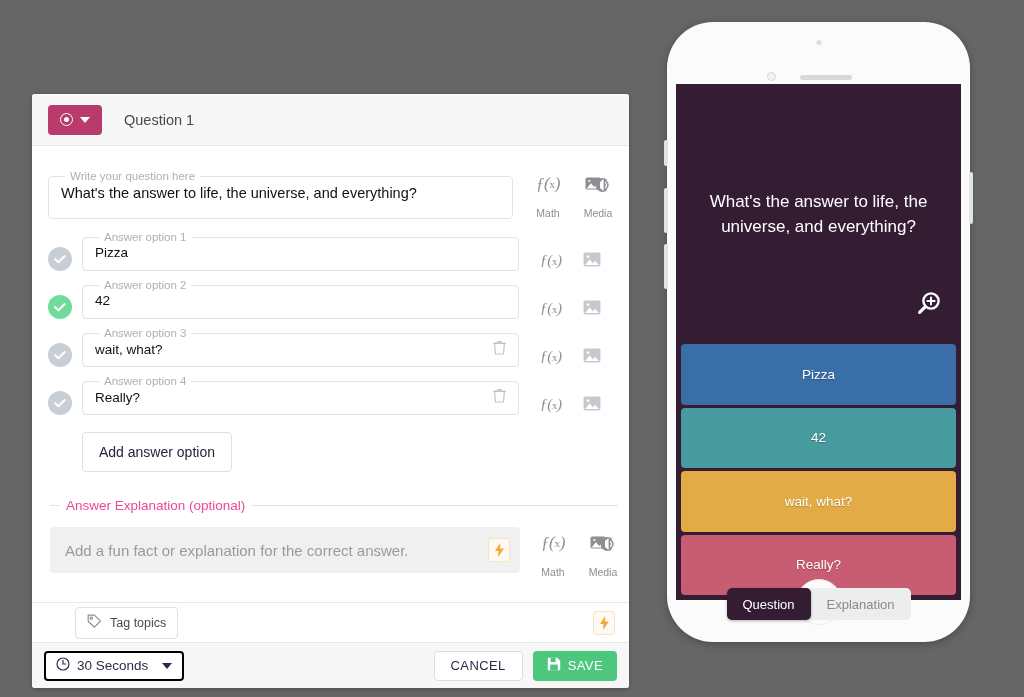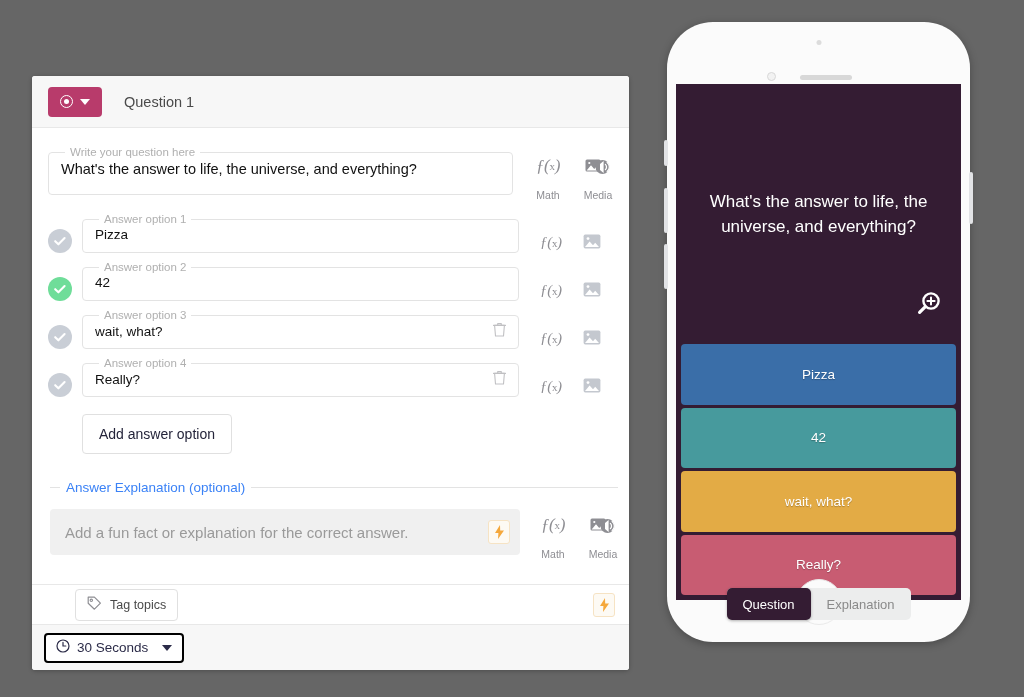--- a/index.html
+++ b/index.html
@@ -7,21 +7,21 @@
   body {
     width:1024px; height:697px;
     background:#666666;
     font-family:"Liberation Sans", sans-serif;
     overflow:hidden;
     position:relative;
   }
 
   
   #editor-card{
-    position:absolute; left:32px; top:76px;
+    position:absolute; left:32px; top:94px;
     width:597px; height:594px;
     background:#ffffff;
     border-radius:3px;
     box-shadow:0 1px 4px rgba(0,0,0,.25);
     display:flex; flex-direction:column;
     overflow:hidden;
   }
 
   
   .card-header{
@@ -84,21 +84,21 @@
   .fs .val{
     font-size:14.5px;
     color:#111;
     padding-bottom:12px;
     padding-top:1px;
     line-height:18px;
     white-space:nowrap;
   }
 
   
-  .question-row{ display:flex; align-items:flex-start; }
+  .question-row{ display:flex; align-items:flex-end; }
   #question-field{ width:470px; height:49px; }
   #question-field .val{ padding-top:2px; }
 
   .tool-col{
     display:flex; gap:20px;
     margin-left:20px;
     padding-top:10px;
   }
   .tool{
     width:30px;
@@ -162,21 +162,21 @@
     display:inline-block;
   }
 
   
   #explanation-fs{
     margin-top:26px;
     border:0; border-top:1px solid #e3e3e3;
     padding:0;
   }
   #explanation-fs > legend{
-    font-size:13.5px; color:#3b82f6; padding:0 6px; margin-left:10px;
+    font-size:13.5px; color:#ec4899; padding:0 6px; margin-left:10px;
   }
   .expl-row{ display:flex; align-items:flex-start; margin-top:14px; }
   #explanation-input{
     width:470px; height:46px;
     background:#f0f0f0;
     border-radius:4px;
     display:flex; align-items:center; justify-content:space-between;
     padding:0 10px 0 15px;
     cursor:text;
   }
@@ -543,20 +543,33 @@
     <div id="timer-select">
       <span>
         <svg width="14" height="14" viewBox="0 0 14 14">
           <circle cx="7" cy="7" r="6" fill="none" stroke="#2b2b48" stroke-width="1.2"></circle>
           <path d="M7 3.4 V7 H9.8" fill="none" stroke="#2b2b48" stroke-width="1.2" stroke-linecap="round"></path>
         </svg>
       </span>
       <span>30 Seconds</span>
       <span class="caret"></span>
     </div>
+    <div class="footer-right">
+      <div id="cancel-btn">CANCEL</div>
+      <div id="save-btn">
+        <span>
+          <svg width="14" height="14" viewBox="0 0 14 14">
+            <path d="M0.8 0.8 H10.2 L13.2 3.8 V13.2 H0.8 Z" fill="#fff"></path>
+            <rect x="3.6" y="0.8" width="5" height="4.2" fill="#4cc77d"></rect>
+            <rect x="3.2" y="7.6" width="7.6" height="5.6" fill="#4cc77d"></rect>
+          </svg>
+        </span>
+        <span>SAVE</span>
+      </div>
+    </div>
   </div>
 </div>
 
 <div id="phone">
   <div class="phone-side" id="btn-silent"></div>
   <div class="phone-side" id="btn-volup"></div>
   <div class="phone-side" id="btn-voldown"></div>
   <div class="phone-side" id="btn-power"></div>
 
   <div id="phone-sensor"></div>

